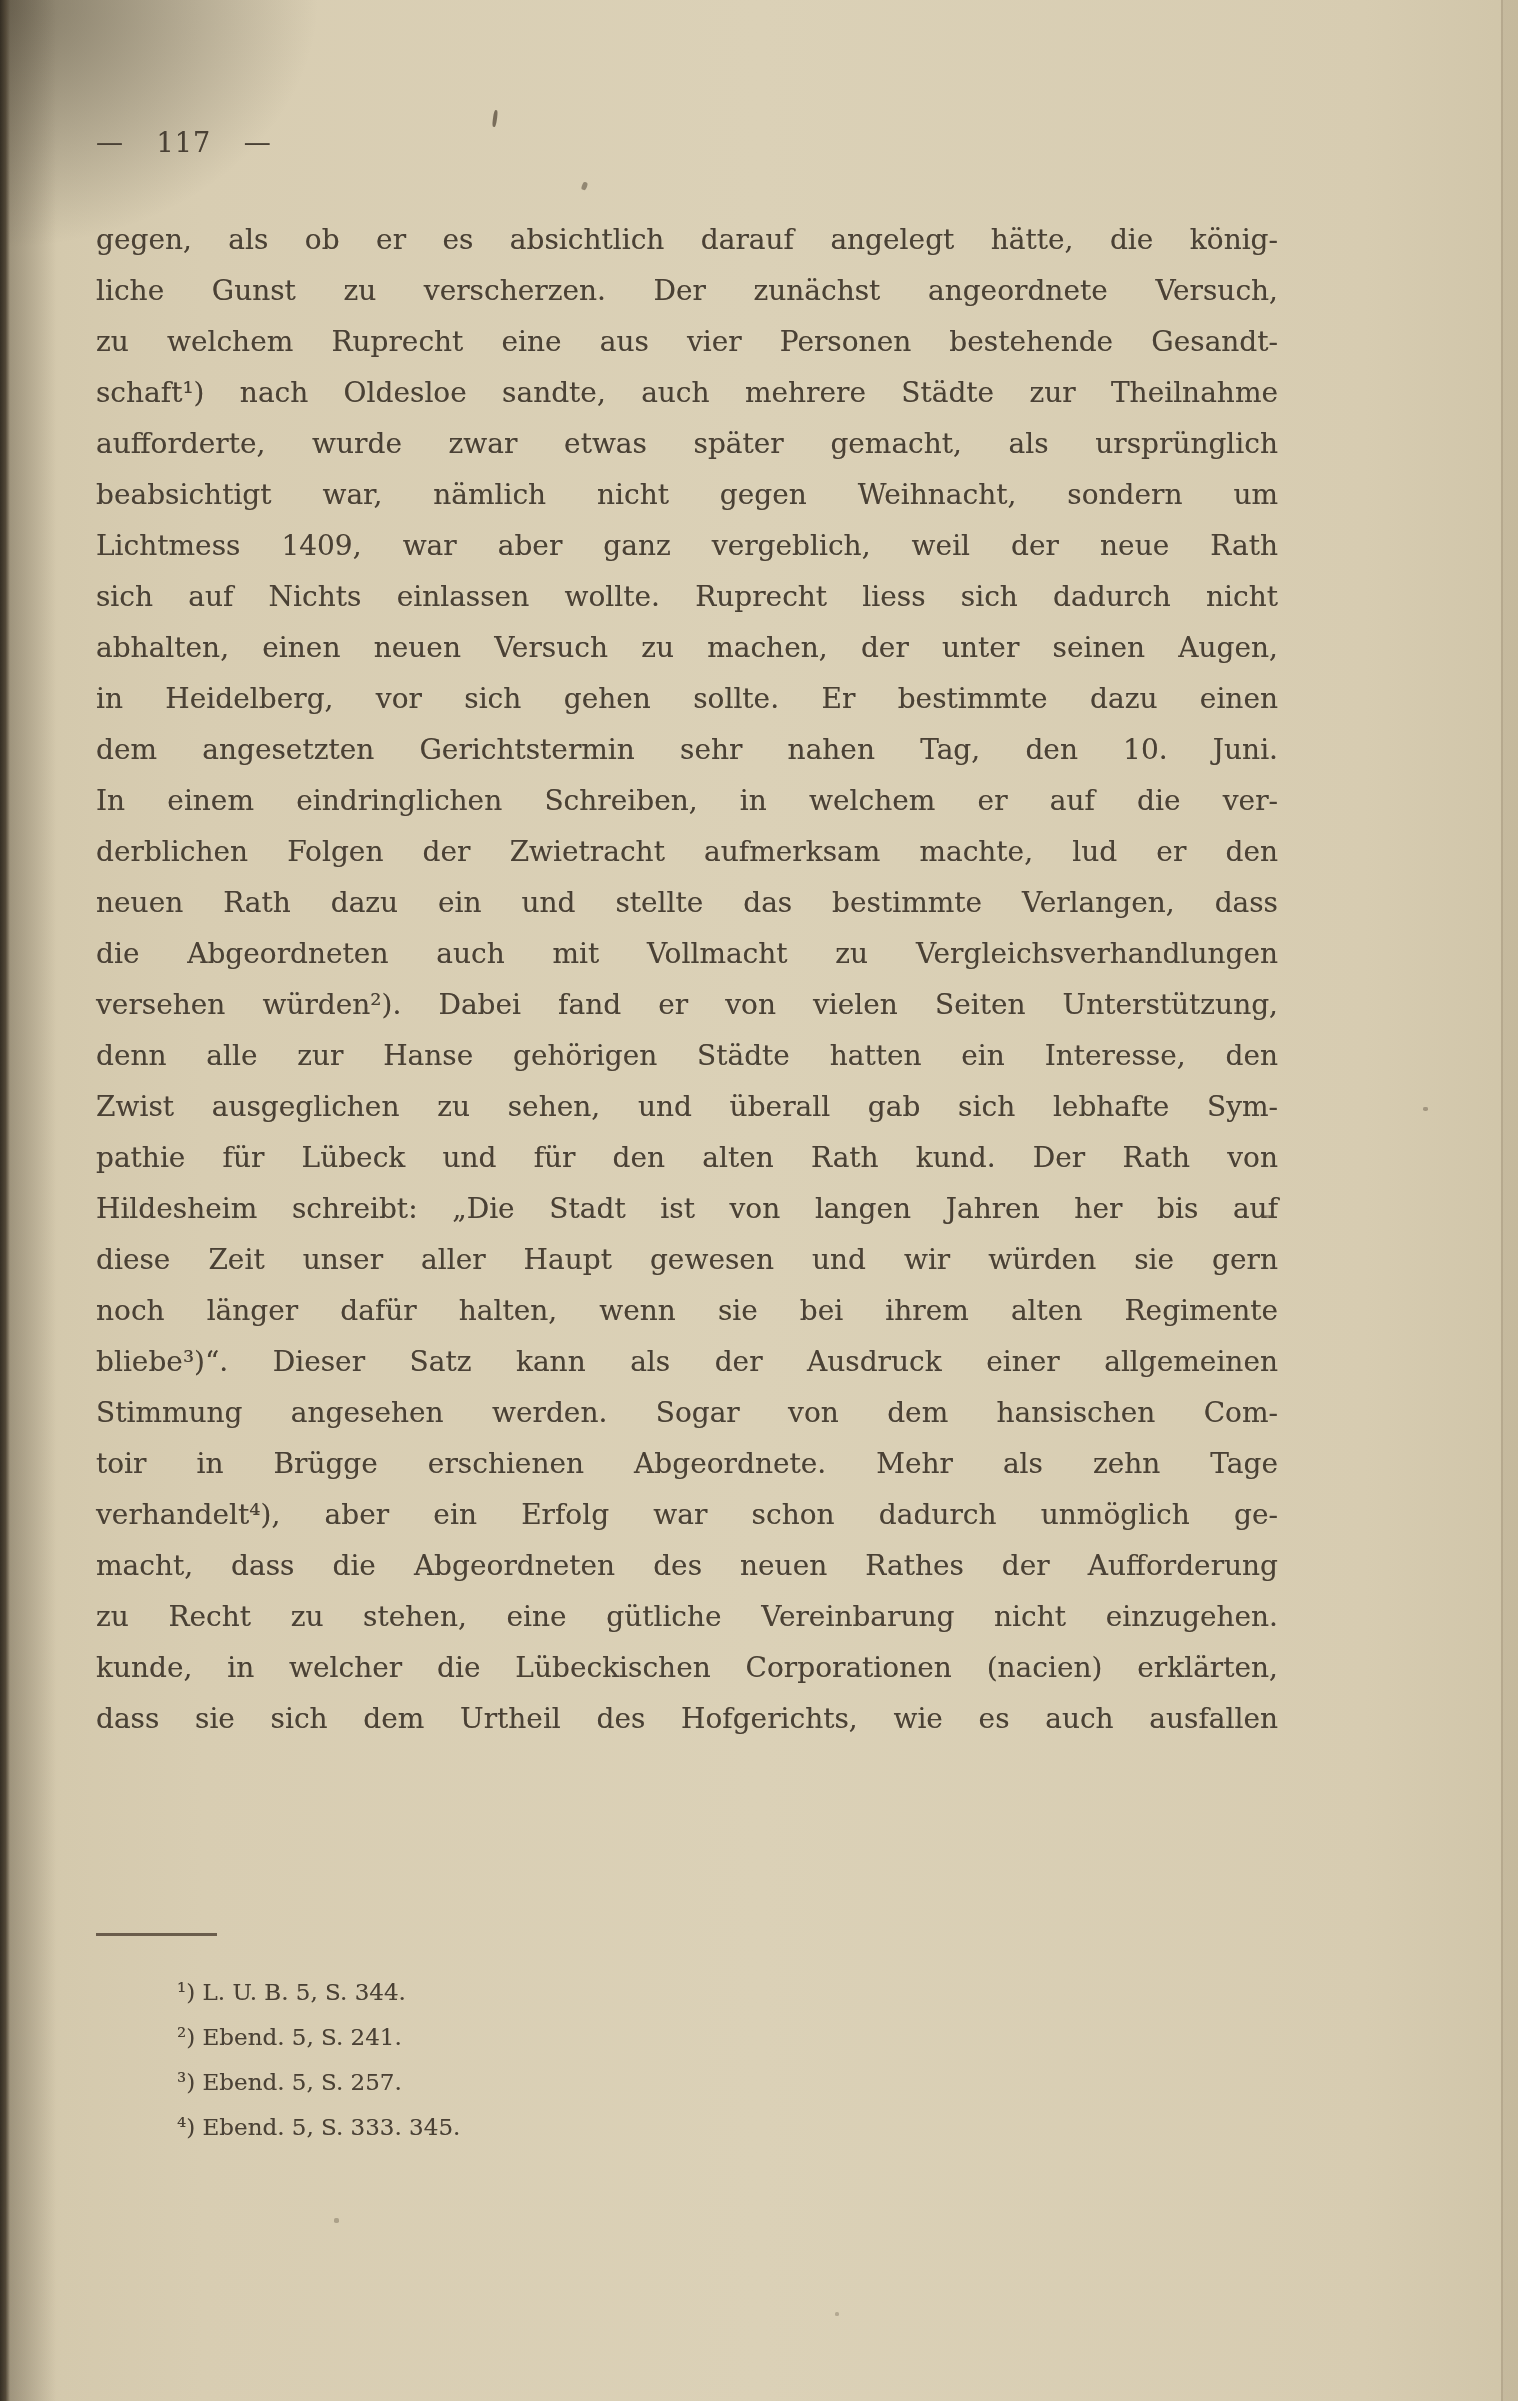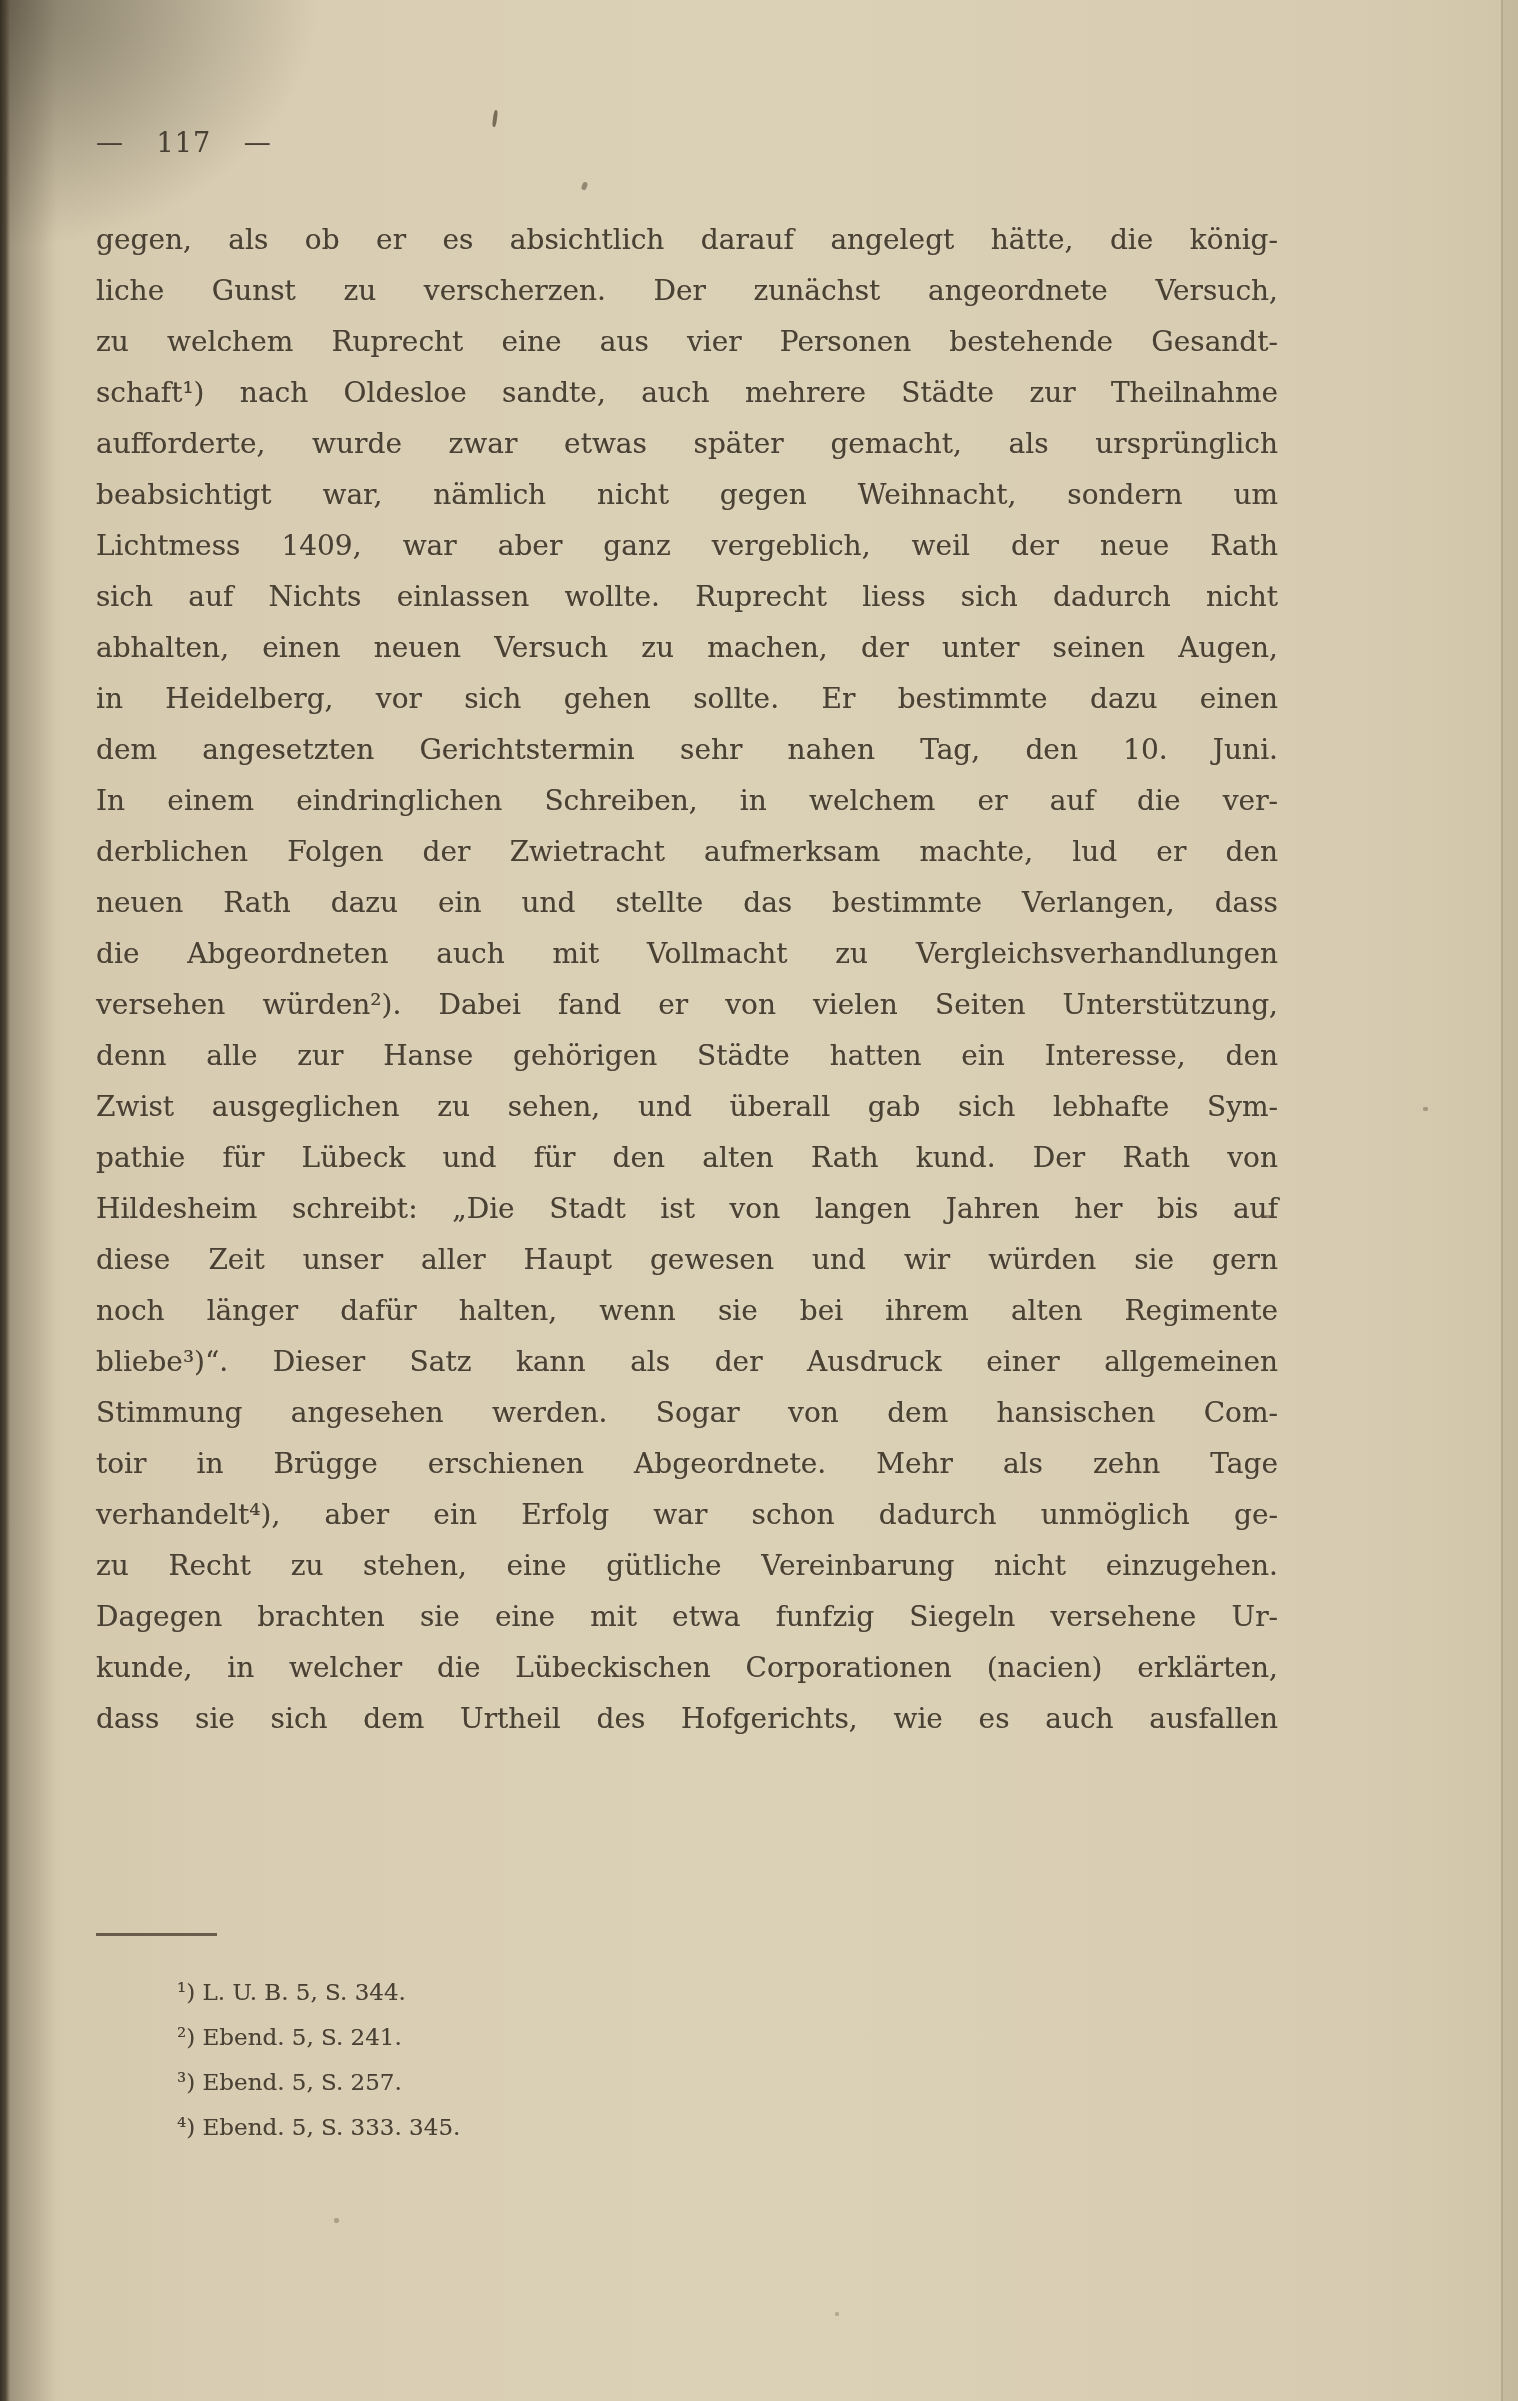--- a/index.html
+++ b/index.html
@@ -126,22 +126,22 @@
       <div class="text-line">denn alle zur Hanse gehörigen Städte hatten ein Interesse, den</div>
       <div class="text-line">Zwist ausgeglichen zu sehen, und überall gab sich lebhafte Sym-</div>
       <div class="text-line">pathie für Lübeck und für den alten Rath kund. Der Rath von</div>
       <div class="text-line">Hildesheim schreibt: „Die Stadt ist von langen Jahren her bis auf</div>
       <div class="text-line">diese Zeit unser aller Haupt gewesen und wir würden sie gern</div>
       <div class="text-line">noch länger dafür halten, wenn sie bei ihrem alten Regimente</div>
       <div class="text-line">bliebe³)“. Dieser Satz kann als der Ausdruck einer allgemeinen</div>
       <div class="text-line">Stimmung angesehen werden. Sogar von dem hansischen Com-</div>
       <div class="text-line">toir in Brügge erschienen Abgeordnete. Mehr als zehn Tage</div>
       <div class="text-line">verhandelt⁴), aber ein Erfolg war schon dadurch unmöglich ge-</div>
+      <div class="text-line">macht, dass die Abgeordneten des neuen Rathes der Aufforderung</div>
       <div class="text-line">zu Recht zu stehen, eine gütliche Vereinbarung nicht einzugehen.</div>
-      <div class="text-line">Dagegen brachten sie eine mit etwa funfzig Siegeln versehene Ur-</div>
       <div class="text-line">kunde, in welcher die Lübeckischen Corporationen (nacien) erklärten,</div>
       <div class="text-line">dass sie sich dem Urtheil des Hofgerichts, wie es auch ausfallen</div>
     </div>
 
   <div class="footnote-rule"></div>
 
   <div class="footnotes">
       <div class="footnote-line">¹) L. U. B. 5, S. 344.</div>
       <div class="footnote-line">²) Ebend. 5, S. 241.</div>
       <div class="footnote-line">³) Ebend. 5, S. 257.</div>

